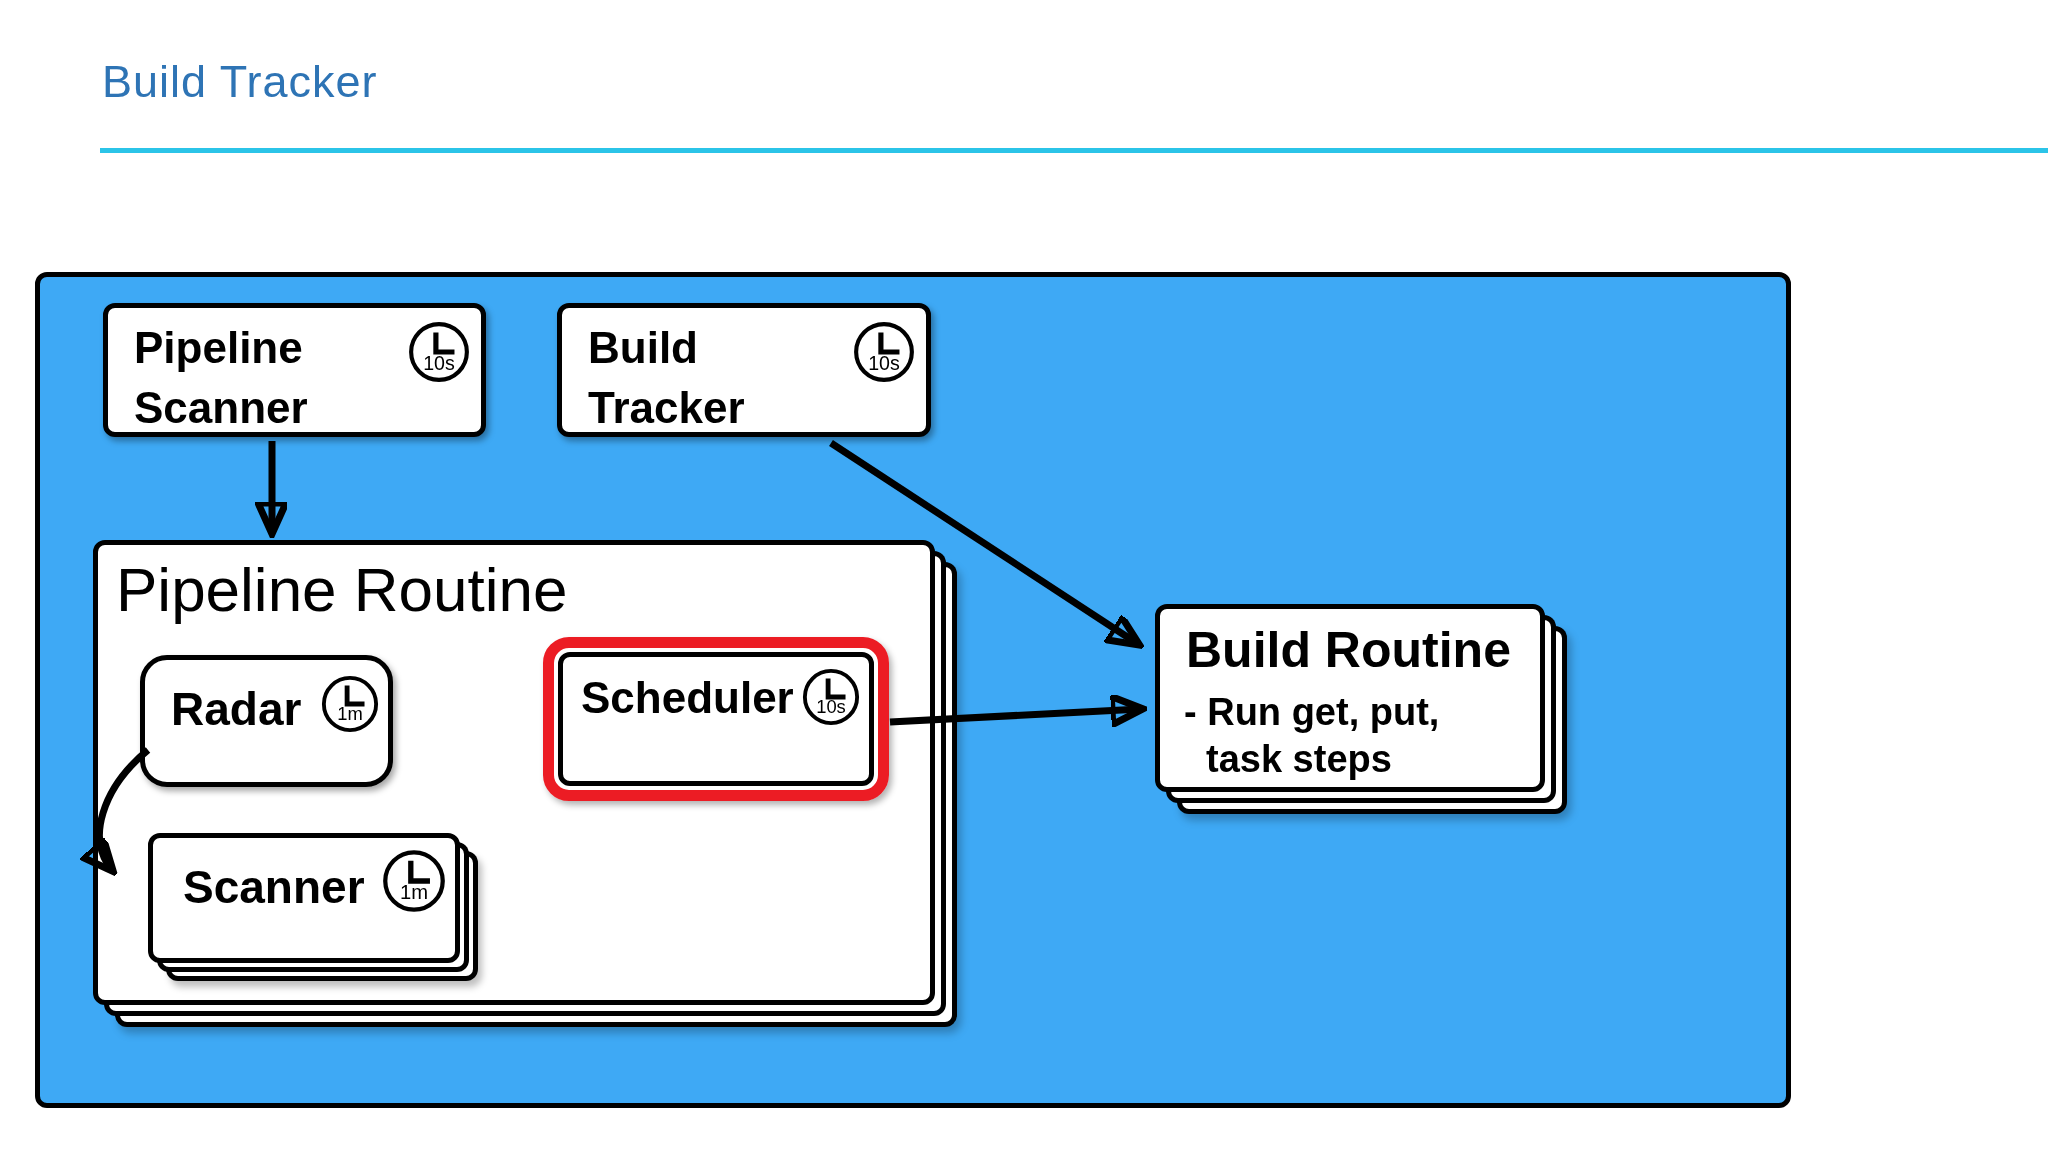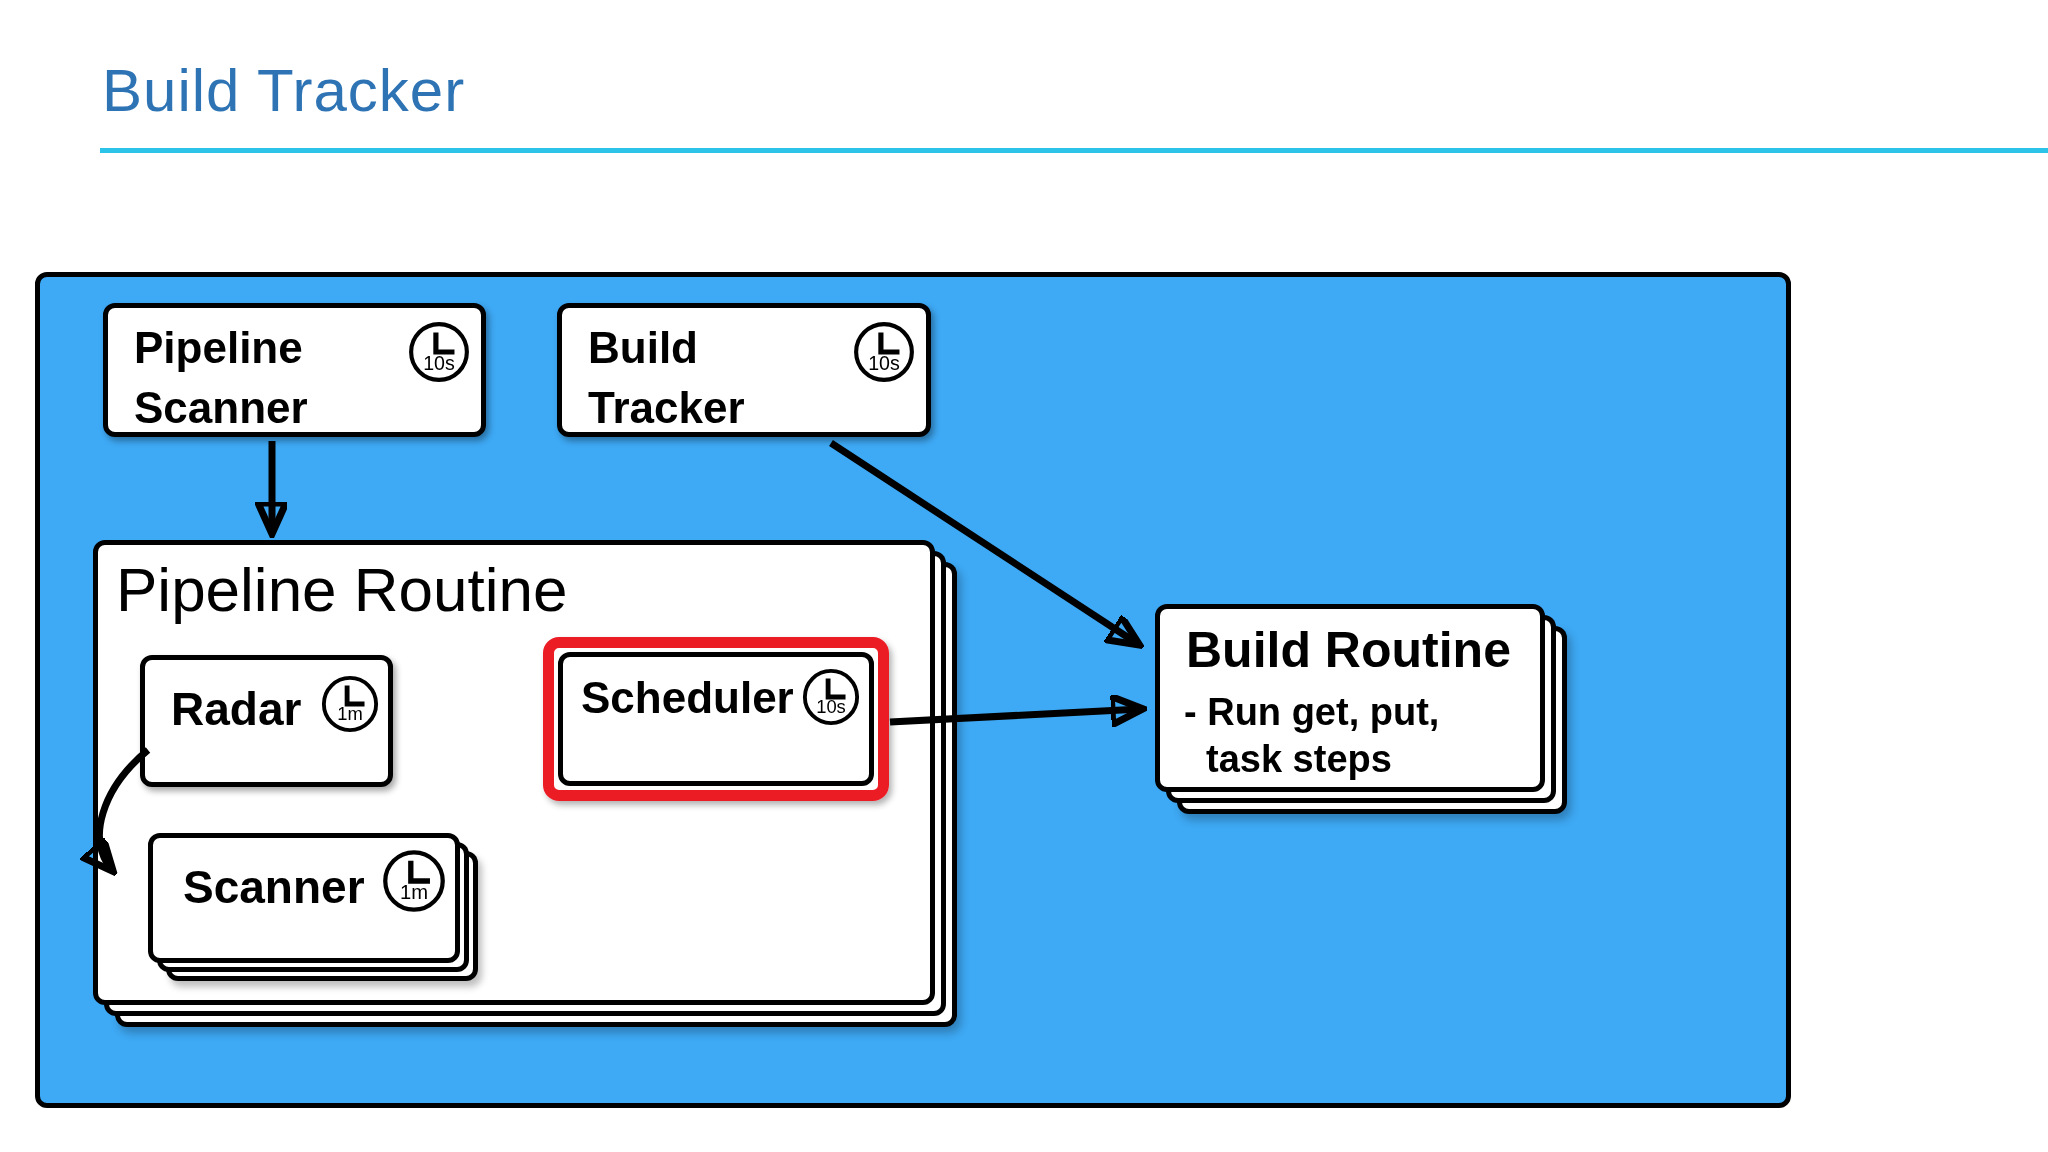--- a/index.html
+++ b/index.html
@@ -1,20 +1,20 @@
 <!DOCTYPE html>
 <html style="--color-container: #3EA9F5; --color-title: #2E74B5; --color-underline: #2BC4E8; --color-highlight: #EC1C24;"><head>
 <meta charset="utf-8">
 <style>
   html,body{margin:0;padding:0;background:#fff;}
   .stage{position:relative;width:2048px;height:1152px;overflow:hidden;
          font-family:"Liberation Sans",sans-serif;background:#fff;}
 
   
-  .page-title{position:absolute;left:102px;top:56px;font-size:60px;font-weight:400;
+  .page-title{position:absolute;left:102px;top:56px;font-size:45px;font-weight:400;
               color:var(--color-title,#2E74B5);letter-spacing:1px;}
   .title-underline{position:absolute;left:100px;top:148px;width:1948px;height:5px;
                    background:var(--color-underline,#2BC4E8);}
   .section-heading{position:absolute;left:60px;top:168px;font-size:68px;font-weight:700;color:#000;}
 
   
   .container{position:absolute;left:35px;top:272px;width:1756px;height:836px;
              background:var(--color-container,#3EA9F5);
              border:5px solid #000;border-radius:12px;box-sizing:border-box;}
 
@@ -34,21 +34,21 @@
   .big-title{padding:14px 0 0 18px;font-size:62px;font-weight:400;line-height:1;}
 
   
   .clock{position:absolute;top:12px;right:10px;width:64px;height:64px;}
   .clock circle{fill:#fff;stroke:#000;stroke-width:4;}
   .clock path{fill:none;stroke:#000;stroke-width:5;}
   .clock text{font-family:"Liberation Sans",sans-serif;font-size:19px;fill:#000;text-anchor:middle;}
 
   
   .highlight{position:absolute;left:543px;top:637px;width:346px;height:164px;
-             border:11px solid var(--color-highlight,#EC1C24);border-radius:16px;
+             border:11px solid var(--color-highlight,#EC1C24);border-radius:26px;
              box-sizing:border-box;box-shadow:3px 4px 6px rgba(0,0,0,0.3);}
   .highlight .inner{position:absolute;inset:4px;border:5px solid #000;border-radius:12px;
                     background:#fff;}
 
   
   .br-title{padding:12px 0 0 26px;font-size:50px;font-weight:700;}
   .br-bullets{padding:10px 0 0 24px;font-size:38px;font-weight:700;line-height:47px;}
   .br-line2{padding-left:22px;}
 
   .arrows{position:absolute;left:0;top:0;z-index:10;pointer-events:none;}
@@ -85,21 +85,21 @@
       <circle cx="31" cy="31" r="27"></circle>
         <path d="M28 12 L28 31 L46 31"></path>
       <text x="31" y="48">10s</text>
     </svg>
   </div>
 
   <div class="node stack" style="left:93px;top:540px;width:842px;height:465px;">
     <div class="big-title">Pipeline Routine</div>
   </div>
 
-  <div class="node soft" style="left:140px;top:655px;width:253px;height:132px;">
+  <div class="node soft" style="left:140px;top:655px;width:253px;height:132px;border-radius:27px;">
     <div class="label1">Radar</div>
     <svg class="clock" style="width:60px;height:60px;top:14px;right:8px;" viewBox="0 0 62 62">
       <circle cx="31" cy="31" r="27"></circle>
         <path d="M28 12 L28 31 L46 31"></path>
       <text x="31" y="48">1m</text>
     </svg>
   </div>
 
   <div class="highlight">
     <div class="inner">

